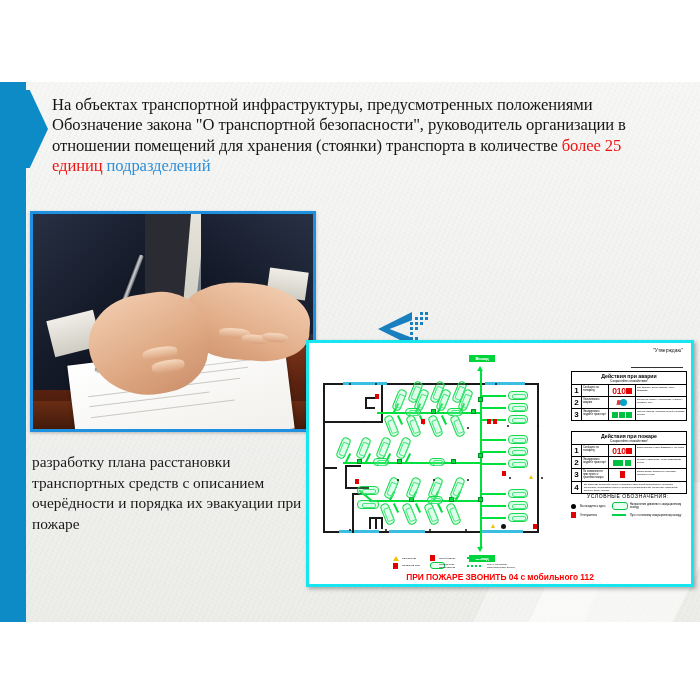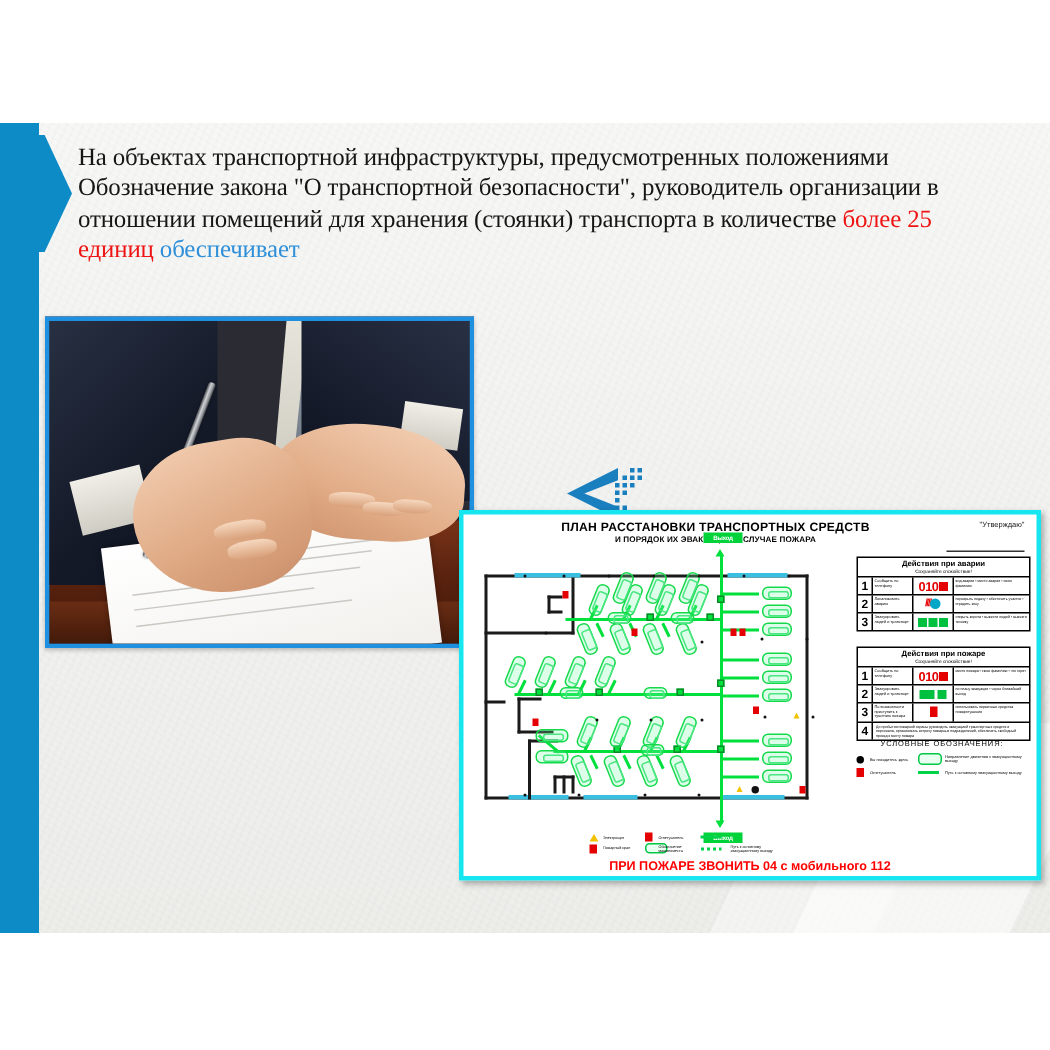--- a/index.html
+++ b/index.html
@@ -319,21 +319,21 @@
 <body>
 
 <div id="slide">
 
   <div class="watermark wm1"></div>
   <div class="watermark wm2"></div>
 
   <div id="left-strip"></div>
   <div id="left-tab"></div>
 
-  <div id="headline"><span>На объектах транспортной инфраструктуры, предусмотренных положениями Обозначение закона "О транспортной безопасности", руководитель организации в отношении помещений для хранения (стоянки) транспорта в количестве </span><span class="hl-red">более 25 единиц</span><span> </span><span class="hl-blue">обеспечивает</span></div>
+  <div id="headline"><span>На объектах транспортной инфраструктуры, предусмотренных положениями Обозначение закона "О транспортной безопасности", руководитель организации в отношении помещений для хранения (стоянки) транспорта в количестве </span><span class="hl-red">более 25 единиц</span><span> </span><span class="hl-blue">подразделений</span></div>
 
   <div id="photo-frame">
     <div class="ph ph-desk"></div>
     <div class="ph ph-desk2"></div>
     <div class="ph ph-chair"></div>
     <div class="ph ph-shirt"></div>
     <div class="ph ph-tie"></div>
     <div class="ph ph-suitL"></div>
     <div class="ph ph-suitR"></div>
     <div class="ph ph-paper">
@@ -401,27 +401,24 @@
         <i></i>
         <i class="off"></i>
       <i class="off"></i>
         <i class="off"></i>
         <i></i>
         <i></i>
         <i class="off"></i>
     </div>
   </div>
 
+  <div id="subtext">разработку плана расстановки транспортных средств с описанием очерёдности и порядка их эвакуации при пожаре</div>
 
   <div id="plan">
 
-    <div id="plan-title">
-      <span class="t1">ПЛАН РАССТАНОВКИ ТРАНСПОРТНЫХ СРЕДСТВ</span>
-      <span class="t2">И ПОРЯДОК ИХ ЭВАКУАЦИИ В СЛУЧАЕ ПОЖАРА</span>
-    </div>
 
     <div id="approve">
       <div class="ap-label">"Утверждаю"</div>
       <div class="ap-lines">
         <div class="short"></div>
         <div></div>
       </div>
     </div>
 
     <div id="floorplan">

